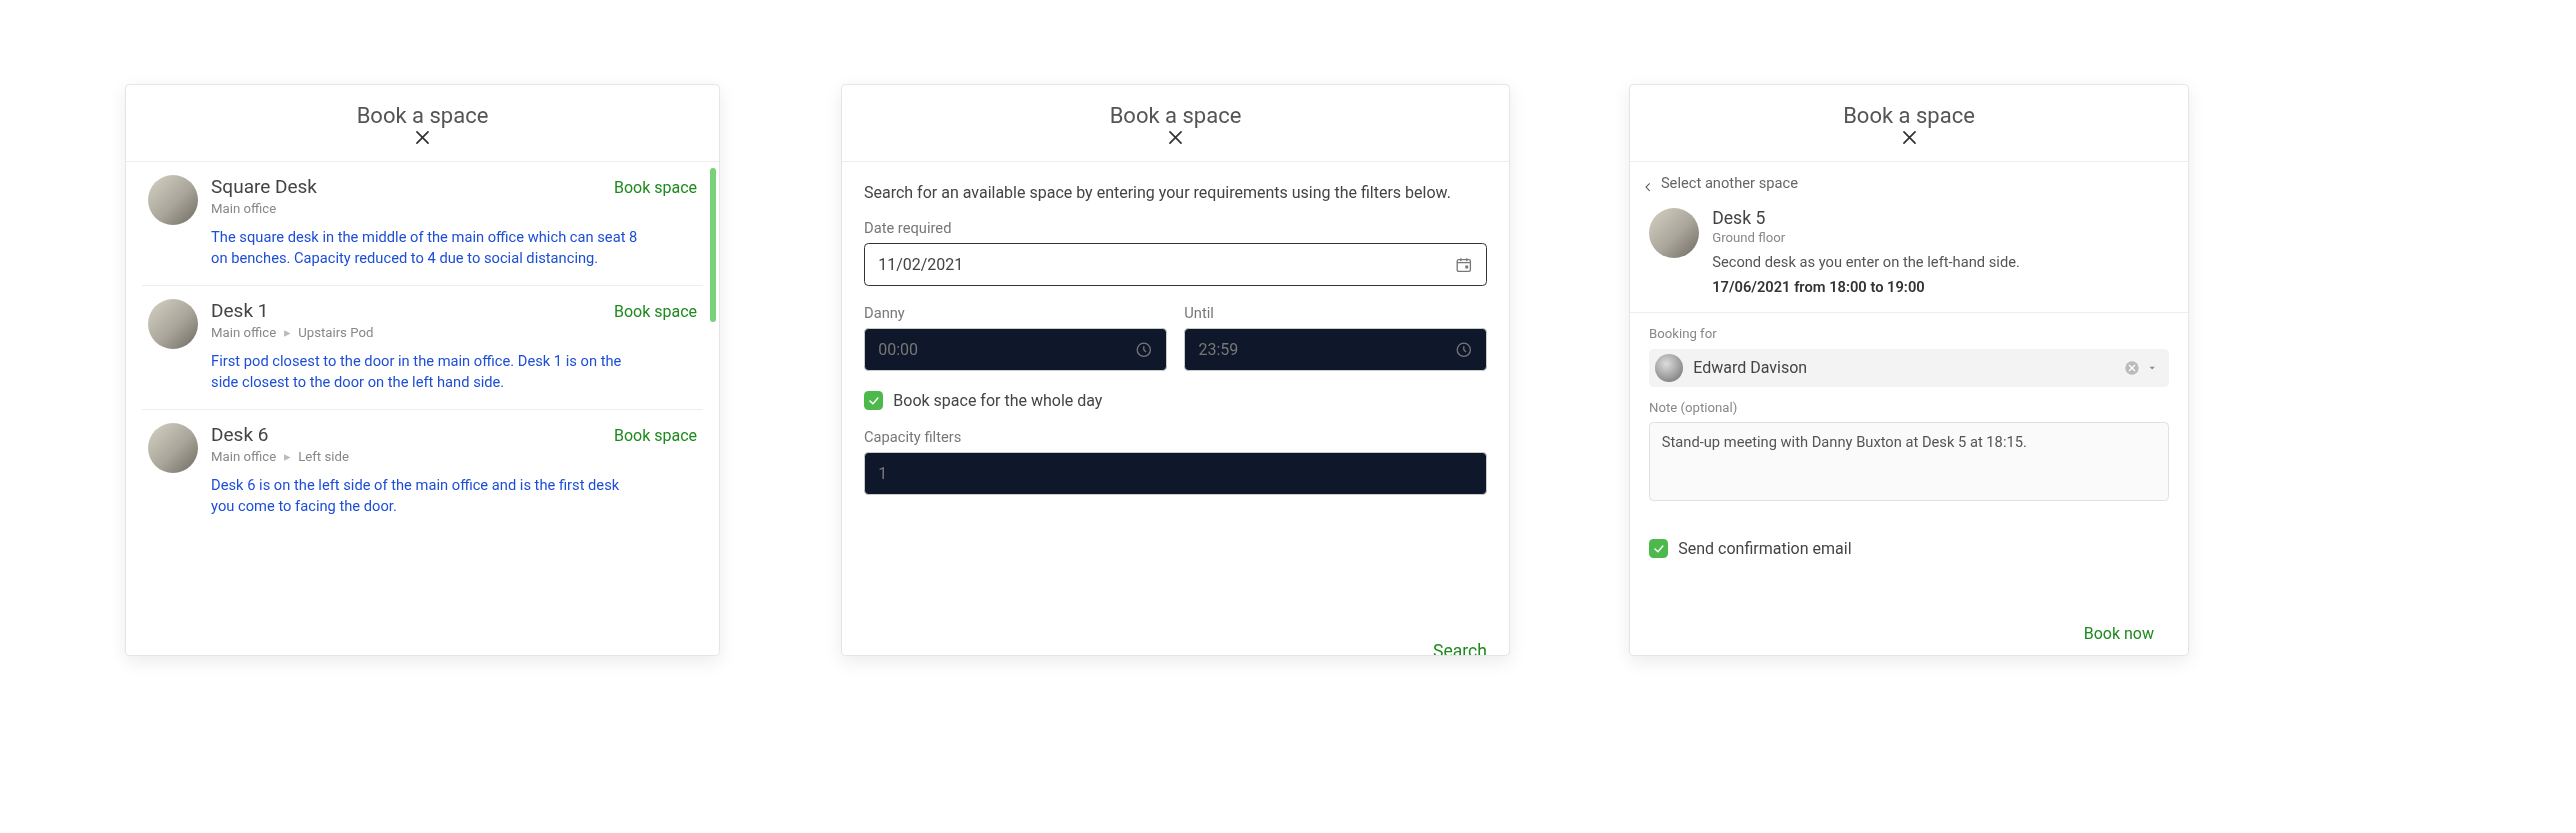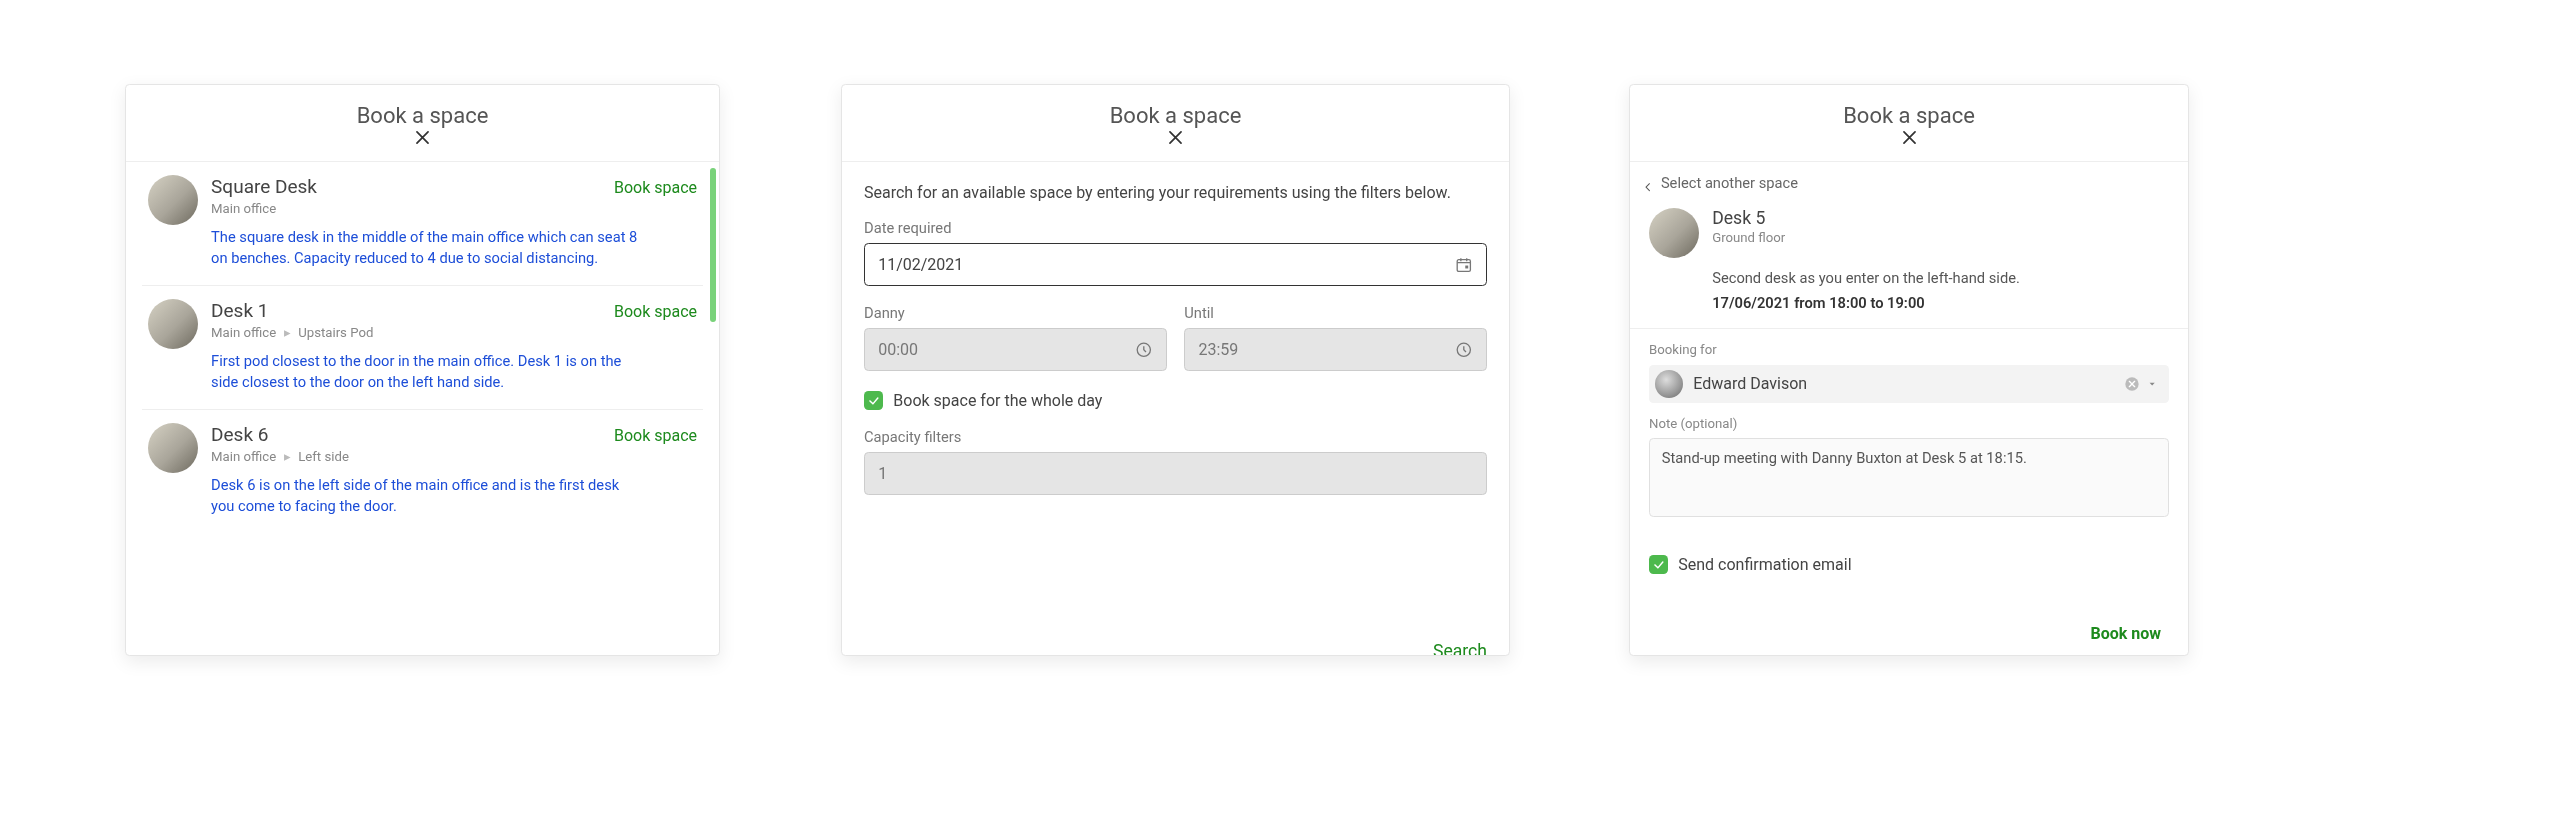--- a/index.html
+++ b/index.html
@@ -111,21 +111,21 @@
     width: 100%;
     height: 43px;
     border: 0.7px solid #ccc;
     border-radius: 4.4px;
     background: #fff;
     display: flex; align-items: center; justify-content: space-between;
     padding: 0 13.2px;
     font-size: 16px; color: #444;
   }
   .input.focus { border: 1.5px solid #333; }
-  .input.muted { background: #e5e5e5; color: #777; }
+  .input.muted { background: #0f172a; color: #777; }
   .times-row { display:flex; gap: 17.6px; margin-top: 17.6px; }
   .times-row > div { flex:1; }
   .cal-icon, .clock-icon { width: 17.6px; height:17.6px; color:#777; }
   .cal-icon svg, .clock-icon svg { width:100%; height:100%; }
   .check-row { display:flex; align-items:center; gap:10.3px; margin-top: 20.6px; }
   .checkbox {
     width: 19px; height: 19px; border-radius: 4.4px; background: #4db94d;
     display:flex; align-items:center; justify-content:center; color:#fff;
     cursor:pointer;
   }
@@ -135,21 +135,21 @@
   .search-btn { font-size: 17.6px; color: #1d8a1d; cursor:pointer; }
 
   
   .p3-back { display:flex; align-items:center; gap:7.4px; font-size:14.7px; color:#666; cursor:pointer; padding: 11.8px 19px 0 13.2px; }
   .p3-header-block {
     display:flex; gap: 13.2px; padding: 16px 19px 16px 19px;
     border-bottom:0.7px solid #eee;
   }
   .p3-name { font-size: 17.6px; color:#444; }
   .p3-loc { font-size:13.2px; color:#888; margin-top:1.5px; }
-  .p3-desc { font-size:14.7px; color:#555; margin-top:24px; }
+  .p3-desc { font-size:14.7px; color:#555; margin-top:8px; }
   .p3-when { font-size:14.7px; color:#333; font-weight:600; margin-top:7.4px; }
   .section-label { font-size:13.2px; color:#888; padding: 13.2px 19px 7.4px 19px; }
   .person-pill {
     margin: 0 19px;
     background:#f3f3f3;
     border-radius: 4.4px;
     height: 38px;
     display:flex; align-items:center; justify-content:space-between;
     padding: 0 11.8px 0 5.9px;
   }
@@ -169,21 +169,21 @@
     border-radius:4.4px;
     background:#fafafa;
     padding:10.3px 11.8px;
     font-size:14.7px; color:#555;
     height: 79px;
     resize:none;
     width: calc(100% - 38px);
     font-family: inherit;
   }
   .p3-check { padding: 14.7px 19px; }
-  .p3-footer { position:absolute; bottom:11.8px; right:27px;font-weight:bold; }
+  .p3-footer { position:absolute; bottom:11.8px; right:34px; }
   .booknow-btn { font-size:16px; color:#1d8a1d; cursor:pointer; }
 </style>
 </head>
 <body>
 
 <div class="panel" id="panel1">
   <div class="panel-header">
     <div class="panel-title">Book a space</div>
     <div class="close-icon">
       <svg viewBox="0 0 24 24" stroke="currentColor" stroke-width="2.2" fill="none" stroke-linecap="round">

